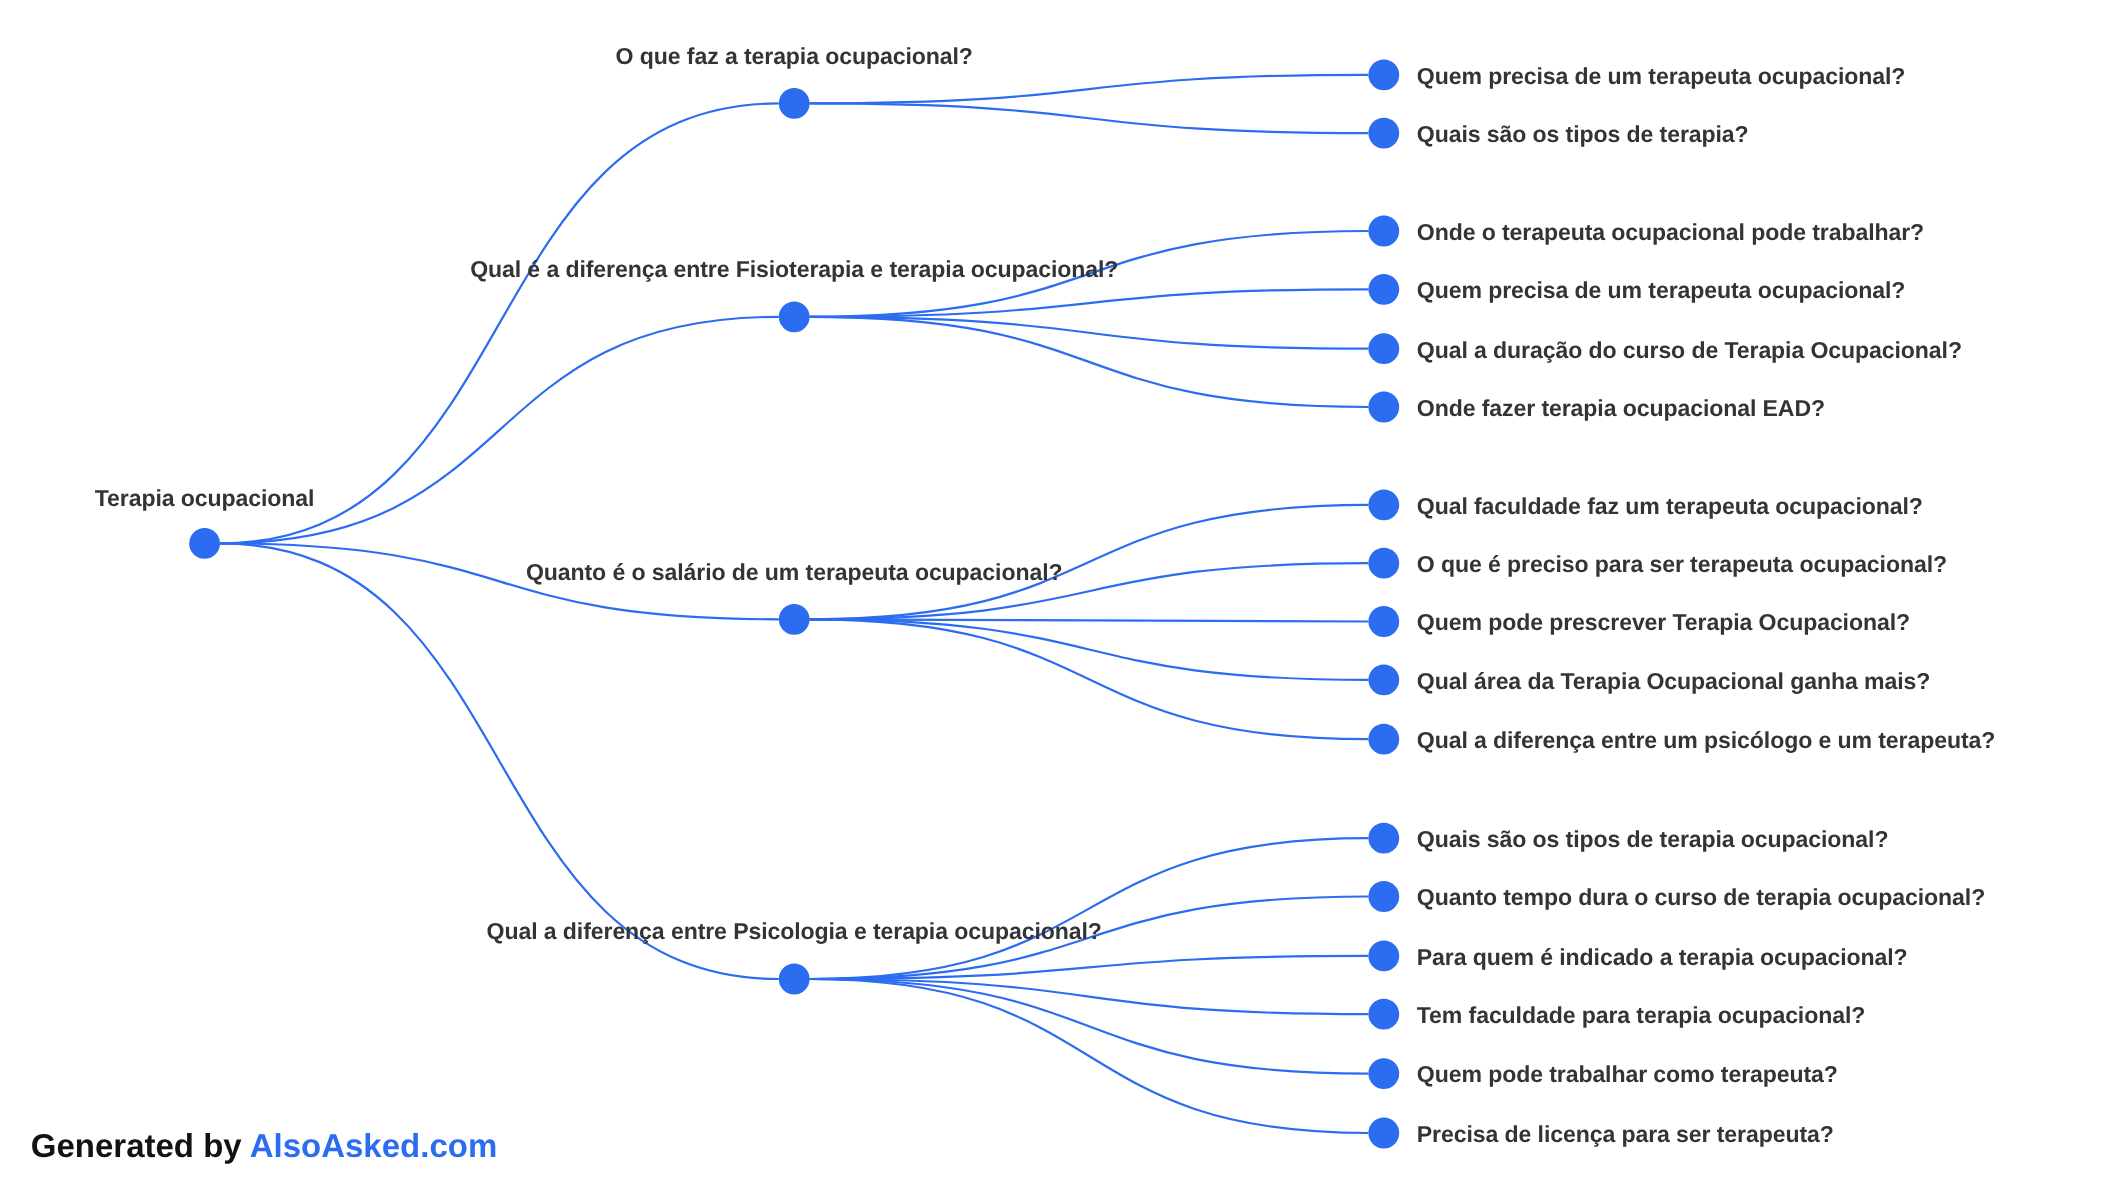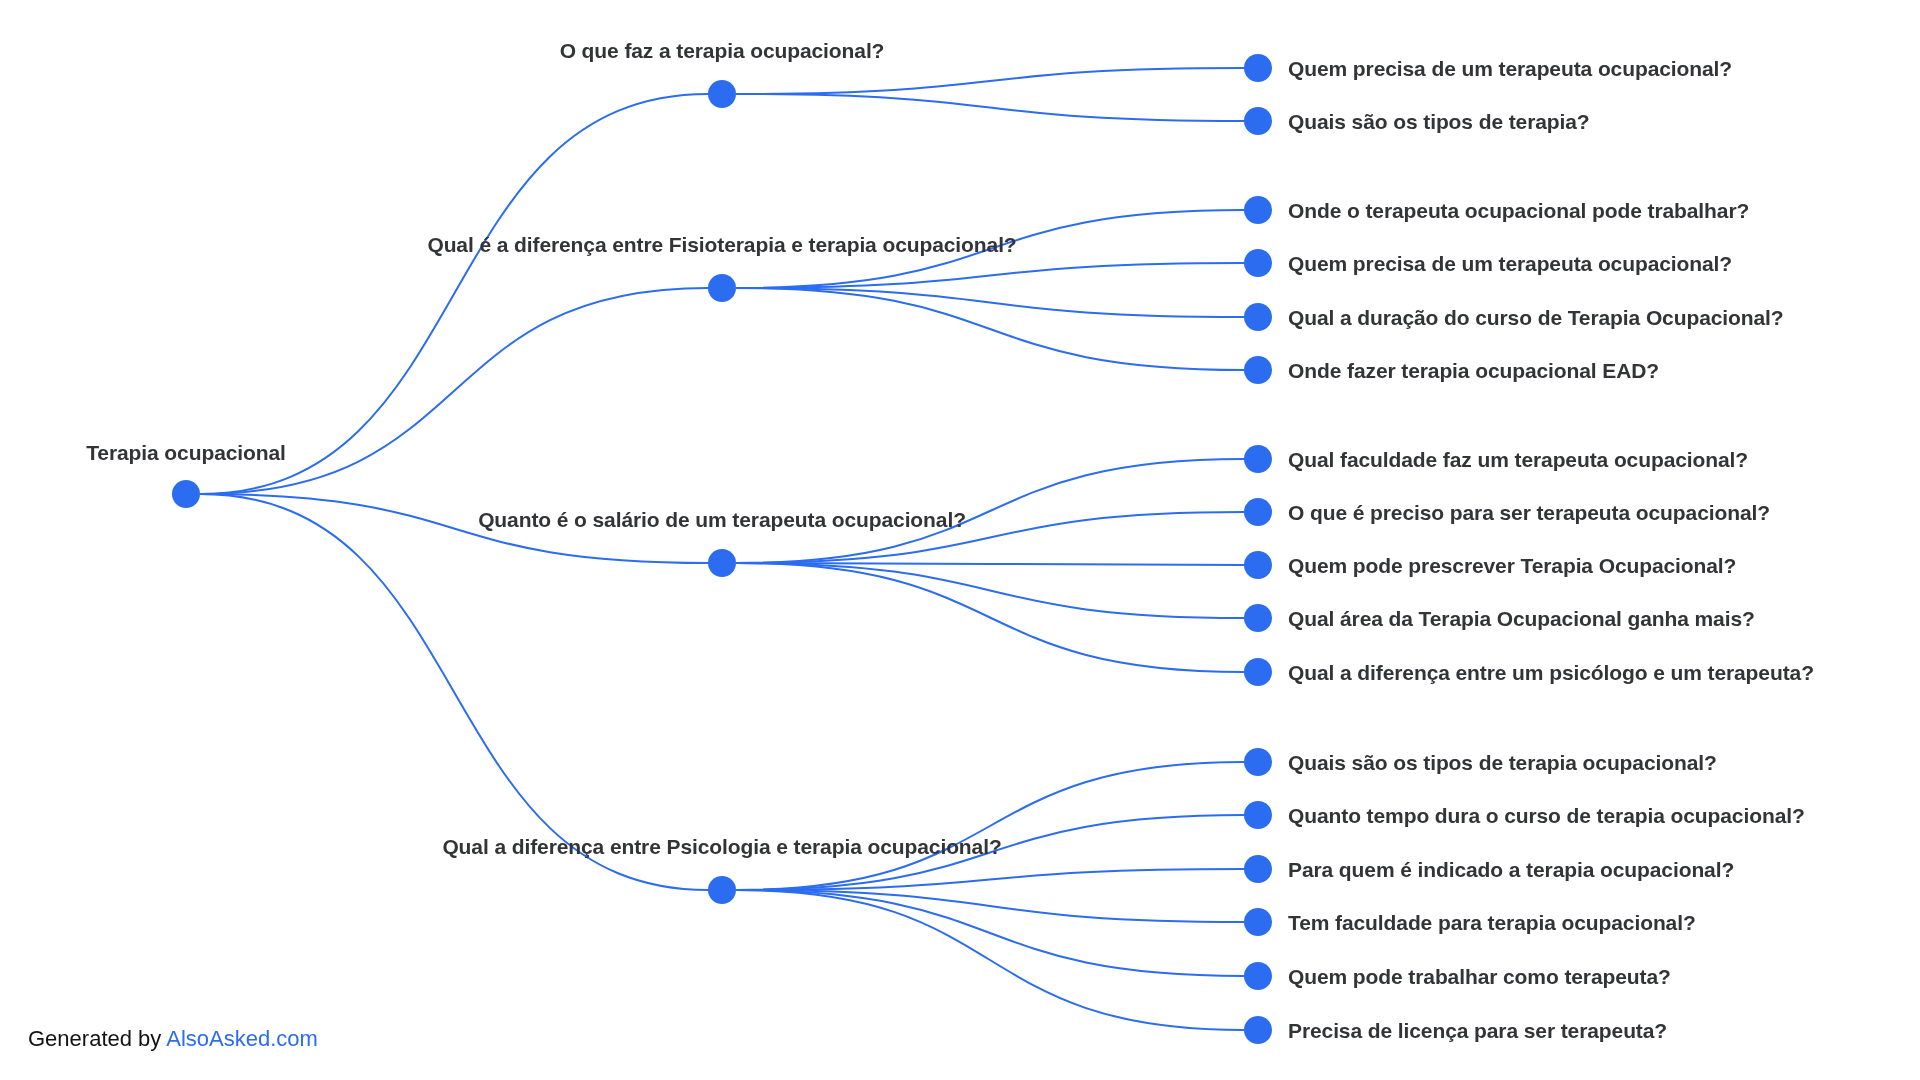--- a/index.html
+++ b/index.html
@@ -47,22 +47,22 @@
     text-anchor: middle;
   }
   .leaf-label {
     text-anchor: start;
   }
   #footer {
     position: absolute;
     left: 28px;
     top: 1026px;
     font-family: "Liberation Sans", sans-serif;
-    font-size: 22px;
-    font-weight: 400;
+    font-size: 30px;
+    font-weight: 700;
     color: #121212;
     white-space: nowrap;
   }
   #footer .brand {
     color: #2B6CF0;
   }
 </style>
 </head>
 <body>
 

